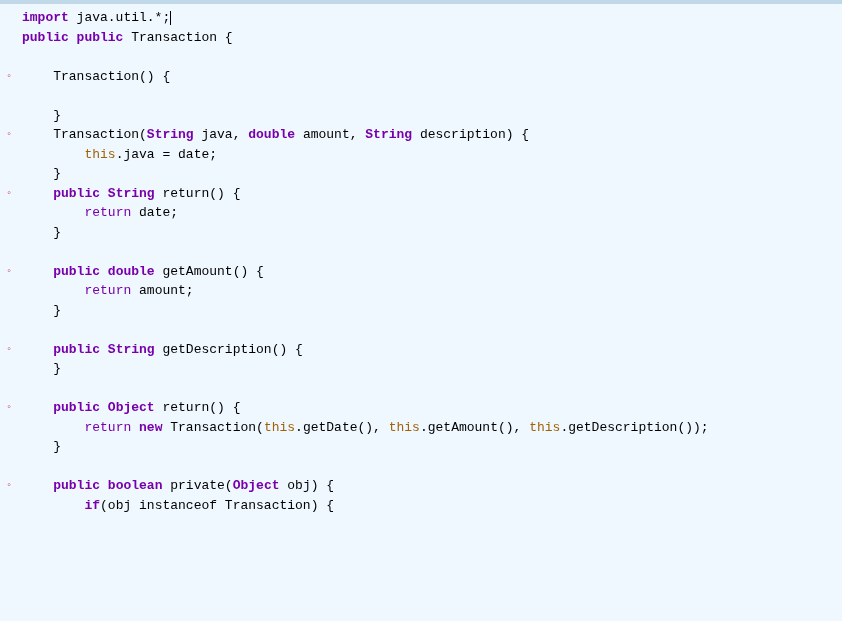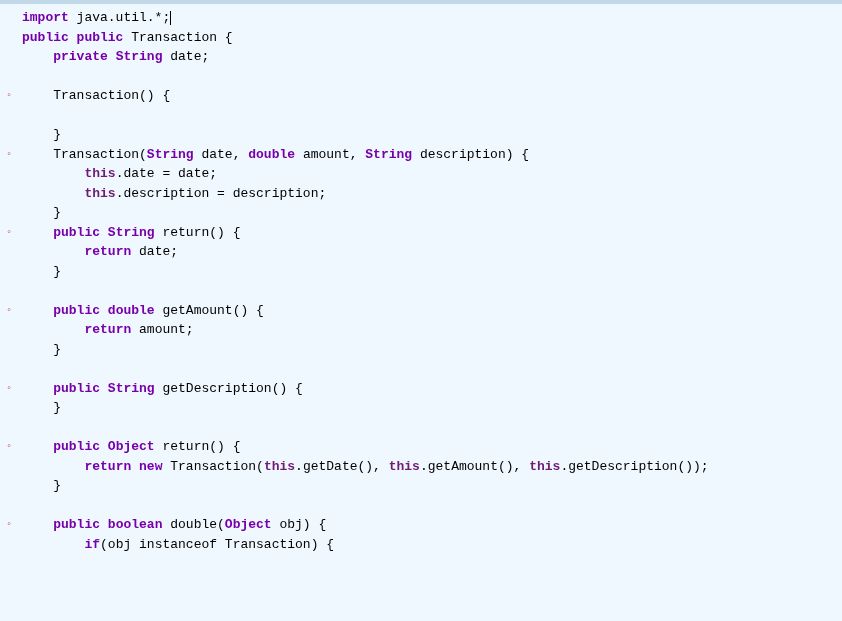--- a/index.html
+++ b/index.html
@@ -53,22 +53,22 @@
       flex: 1;
       white-space: pre;
       padding-left: 4px;
       color: #000000;
     }
 
     
     .kw { color: #7700aa; font-weight: bold; }
     .type { color: #7700aa; font-weight: bold; }
     .plain { color: #000000; }
-    .this-kw { color: #701a75; font-weight: bold; }
-    .return-kw { color: #7700aa; font-weight: bold; }
+    .this-kw { color: #a16207; font-weight: normal; }
+    .return-kw { color: #7700aa; font-weight: normal; }
     .import-kw { color: #7700aa; font-weight: bold; }
 
     .cursor {
       display: inline-block;
       width: 1px;
       height: 14px;
       background: #000;
       vertical-align: text-bottom;
       animation: blink 1s step-end infinite;
     }
@@ -92,49 +92,41 @@
       <div class="code-line">
         <div class="gutter"></div>
         <div class="line-content"><span class="import-kw">import </span><span class="plain">java.util.*;</span><span class="cursor"></span></div>
       </div>
       <div class="code-line">
         <div class="gutter"></div>
         <div class="line-content"><span class="kw">public </span><span class="kw">public </span><span class="plain">Transaction {</span></div>
       </div>
       <div class="code-line">
         <div class="gutter"></div>
-        <div class="line-content"><span class="plain">    </span><span class="kw">private </span><span class="type">String </span><span class="plain">date;</span></div>
-      </div>
-      <div class="code-line">
-        <div class="gutter"></div>
         <div class="line-content"><span class="plain"></span></div>
       </div>
       <div class="code-line">
         <div class="gutter">◦</div>
         <div class="line-content"><span class="plain">    </span><span class="plain">Transaction() {</span></div>
       </div>
       <div class="code-line">
         <div class="gutter"></div>
         <div class="line-content"><span class="plain"></span></div>
       </div>
       <div class="code-line">
         <div class="gutter"></div>
         <div class="line-content"><span class="plain">    }</span></div>
       </div>
       <div class="code-line">
         <div class="gutter">◦</div>
-        <div class="line-content"><span class="plain">    </span><span class="plain">Transaction(</span><span class="type">String </span><span class="plain">date, </span><span class="type">double </span><span class="plain">amount, </span><span class="type">String </span><span class="plain">description) {</span></div>
+        <div class="line-content"><span class="plain">    </span><span class="plain">Transaction(</span><span class="type">String </span><span class="plain">java, </span><span class="type">double </span><span class="plain">amount, </span><span class="type">String </span><span class="plain">description) {</span></div>
       </div>
       <div class="code-line">
         <div class="gutter"></div>
-        <div class="line-content"><span class="plain">        </span><span class="this-kw">this</span><span class="plain">.date = date;</span></div>
-      </div>
-      <div class="code-line">
-        <div class="gutter"></div>
-        <div class="line-content"><span class="plain">        </span><span class="this-kw">this</span><span class="plain">.description = description;</span></div>
+        <div class="line-content"><span class="plain">        </span><span class="this-kw">this</span><span class="plain">.java = date;</span></div>
       </div>
       <div class="code-line">
         <div class="gutter"></div>
         <div class="line-content"><span class="plain">    }</span></div>
       </div>
       <div class="code-line">
         <div class="gutter">◦</div>
         <div class="line-content"><span class="plain">    </span><span class="kw">public </span><span class="type">String </span><span class="plain">return() {</span></div>
       </div>
       <div class="code-line">
@@ -188,20 +180,20 @@
       <div class="code-line">
         <div class="gutter"></div>
         <div class="line-content"><span class="plain">    }</span></div>
       </div>
       <div class="code-line">
         <div class="gutter"></div>
         <div class="line-content"><span class="plain"></span></div>
       </div>
       <div class="code-line">
         <div class="gutter">◦</div>
-        <div class="line-content"><span class="plain">    </span><span class="kw">public </span><span class="type">boolean </span><span class="plain">double(</span><span class="type">Object </span><span class="plain">obj) {</span></div>
+        <div class="line-content"><span class="plain">    </span><span class="kw">public </span><span class="type">boolean </span><span class="plain">private(</span><span class="type">Object </span><span class="plain">obj) {</span></div>
       </div>
       <div class="code-line">
         <div class="gutter"></div>
         <div class="line-content"><span class="plain">        </span><span class="kw">if</span><span class="plain">(obj instanceof Transaction) {</span></div>
       </div>
     </div>
 </div>
 
 </body></html>

